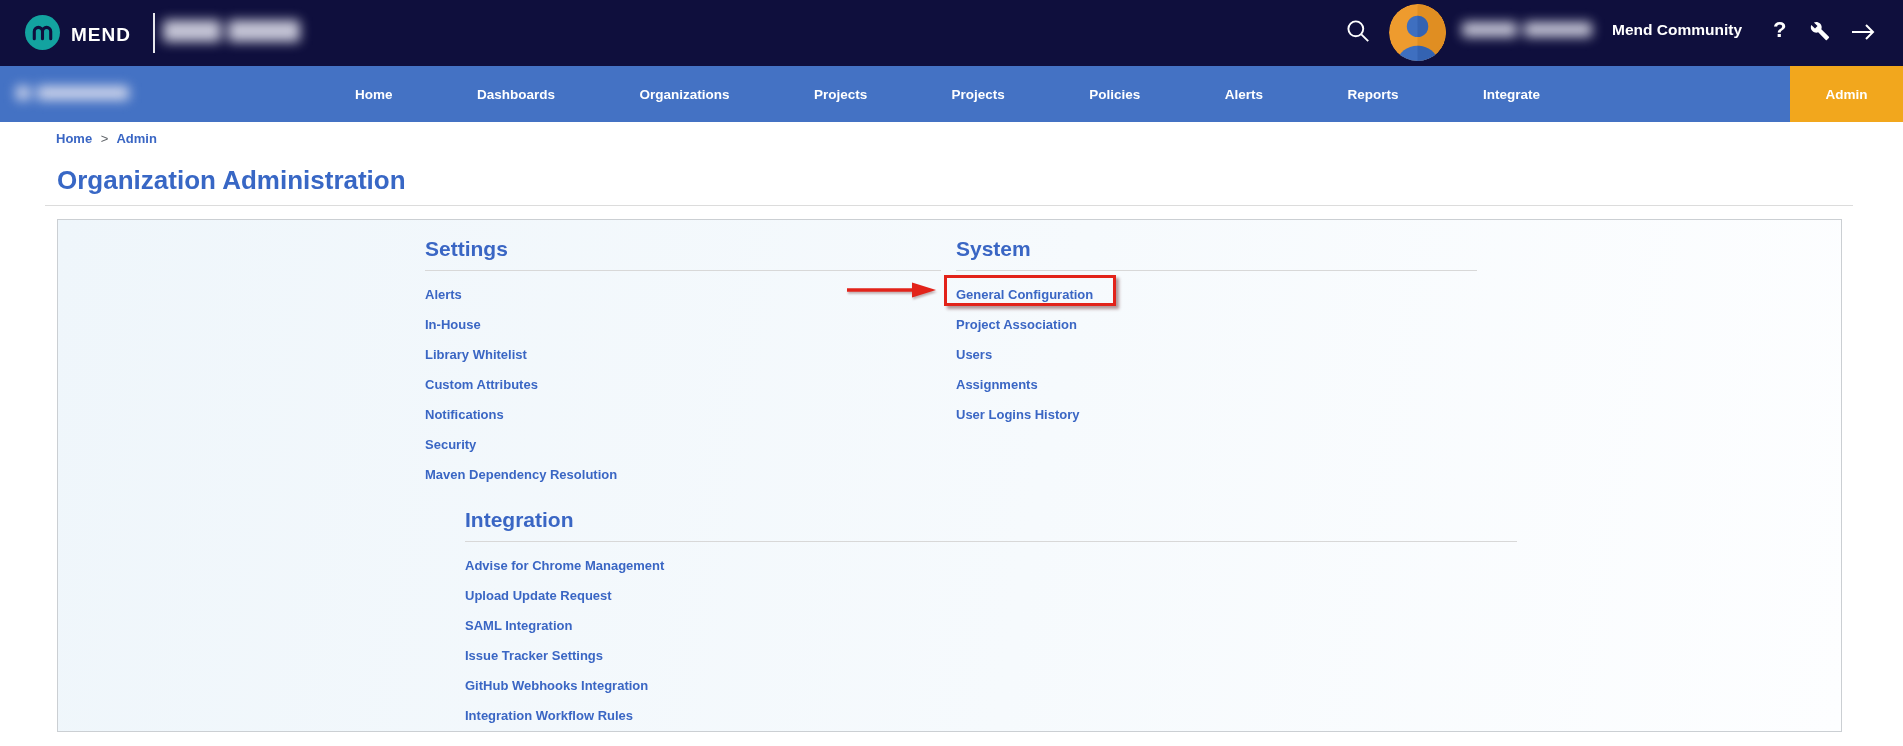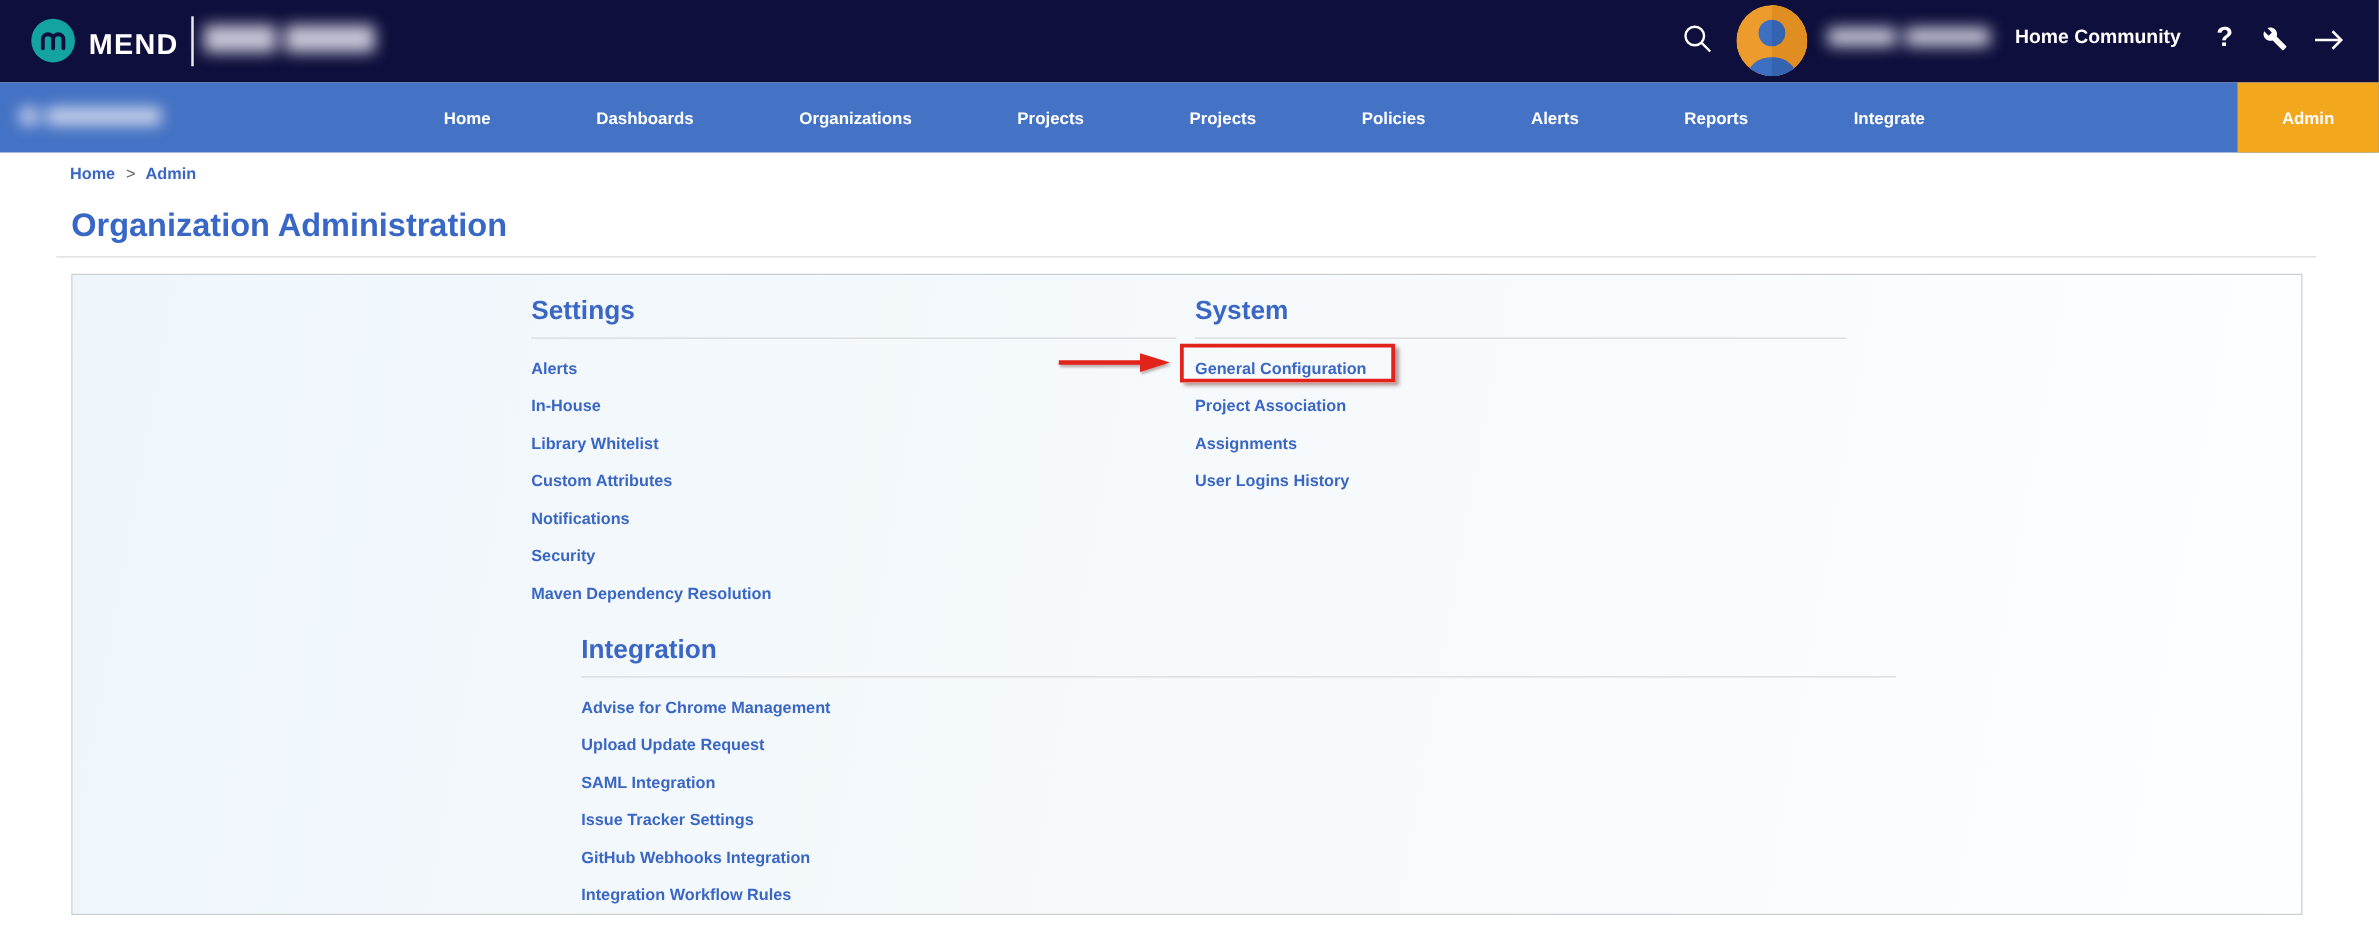--- a/index.html
+++ b/index.html
@@ -3,21 +3,21 @@
 <meta charset="utf-8">
 <style>
   * { margin:0; padding:0; box-sizing:border-box; }
   html,body { width:1903px; height:746px; background:#fff; overflow:hidden;
               font-family:"Liberation Sans", sans-serif; }
   .abs { position:absolute; }
 
   
   .top-header { position:absolute; left:0; top:0; width:1903px; height:66px; background:#0F0F3D; }
   .logo-wrap { position:absolute; left:24px; top:14px; display:flex; align-items:center; }
-  .brand-text { color:#fff; font-size:23px; font-weight:bold; letter-spacing:1px; margin-left:10px; }
+  .brand-text { color:#fff; font-size:19px; font-weight:bold; letter-spacing:1px; margin-left:10px; }
   .logo-sep { position:absolute; left:153px; top:13px; width:1.5px; height:40px; background:rgba(255,255,255,.9); }
 
   .redact { display:flex; align-items:center; gap:7px; filter:blur(6px); }
   .redact i { display:block; border-radius:3px; background:rgba(230,230,242,.85); }
 
   .hdr-search { position:absolute; left:1344px; top:17px; cursor:pointer; }
   .hdr-avatar { position:absolute; left:1389px; top:4px; width:57px; height:57px; border-radius:50%; overflow:hidden; cursor:pointer; }
   .hdr-user-redact { position:absolute; left:1462px; top:22px; }
   .hdr-community { position:absolute; left:1612px; top:21px; color:#fff; font-size:15.5px; font-weight:bold; cursor:pointer; text-decoration:none; }
   .hdr-help { position:absolute; left:1773px; top:17px; color:#fff; font-size:22px; font-weight:600; cursor:pointer; }
@@ -98,21 +98,21 @@
       <path d="M9 56a19 15 0 0 1 38 0z" fill="#3E6FC0"></path>
       <path d="M28 11.5a10.5 10.5 0 0 1 0 21z M28 41a19 15 0 0 1 19 15H28z" fill="#2F5CA8" opacity=".6"></path>
     </svg>
   </div>
 
   <div class="redact hdr-user-redact">
     <i style="width:55px;height:15px;"></i>
       <i style="width:68px;height:15px;"></i>
   </div>
 
-  <a class="hdr-community">Home Community</a>
+  <a class="hdr-community">Mend Community</a>
 
   <div class="hdr-help">?</div>
 
   <div class="hdr-wrench">
     <svg width="20" height="20" viewBox="0 0 24 24" fill="#fff">
       <path d="M22.7 19l-9.1-9.1c.9-2.3.4-5-1.5-6.9-2-2-5-2.4-7.4-1.3L9 6 6 9 1.6 4.7C.4 7.1.9 10.1 2.9 12.1c1.9 1.9 4.6 2.4 6.9 1.5l9.1 9.1c.4.4 1 .4 1.4 0l2.3-2.3c.5-.4.5-1.1.1-1.4z"></path>
     </svg>
   </div>
 
   <div class="hdr-logout">
@@ -165,20 +165,21 @@
       <a>Security</a>
       <a>Maven Dependency Resolution</a>
     </div>
   </div>
 
   <div class="col-system">
     <div class="section-title">System</div>
     <div class="link-list">
       <a>General Configuration</a>
       <a>Project Association</a>
+      <a>Users</a>
       <a>Assignments</a>
       <a>User Logins History</a>
     </div>
   </div>
 
   <div class="sec-integration">
     <div class="section-title">Integration</div>
     <div class="link-list">
       <a>Advise for Chrome Management</a>
       <a>Upload Update Request</a>

